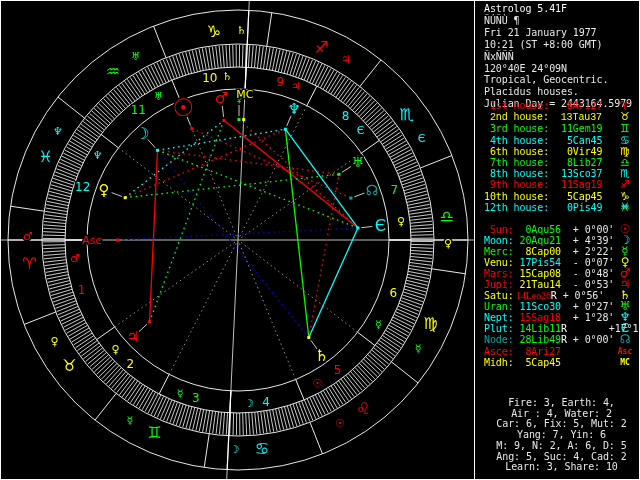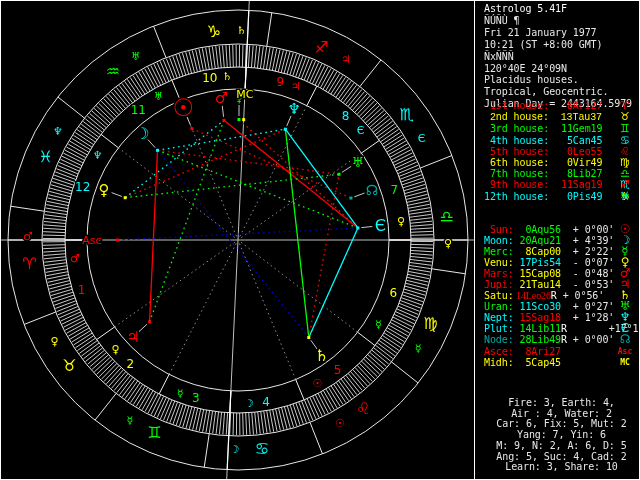--- a/index.html
+++ b/index.html
@@ -531,35 +531,35 @@
   </div>
   <div class="divider"></div>
   <div class="sb">
     <div class="blk hdr" id="hdr">
         <div class="line" style="color: rgb(255, 255, 255);">Astrolog 5.41F</div>
         <div class="line">ÑÚÑÙ ¶</div>
         <div class="line">Fri 21 January 1977</div>
         <div class="line">10:21 (ST +8:00 GMT)</div>
         <div class="line">ÑxÑÑÑ</div>
         <div class="line">120°40E 24°09N</div>
+        <div class="line">Tropical, Geocentric.</div>
         <div class="line">Placidus houses.</div>
-        <div class="line">Tropical, Geocentric.</div>
         <div class="line">Julian Day = 2443164.5979</div>
       </div>
     <div class="blk hou" id="hou">
         <div class="row"><span style="color: rgb(255, 0, 0);"> 1st house:   8Ari27</span><span class="g zs" style="color: rgb(255, 0, 0);">♈</span></div>
         <div class="row"><span style="color: rgb(255, 255, 0); font-family: Liberation Mono, monospace;"> 2nd house:  13Tau37</span><span class="g zs" style="color: rgb(255, 255, 0);">♉</span></div>
         <div class="row"><span style="color: rgb(0, 255, 0);"> 3rd house:  11Gem19</span><span class="g zs" style="color: rgb(0, 255, 0);">♊</span></div>
         <div class="row"><span style="color: rgb(0, 255, 255);"> 4th house:   5Can45</span><span class="g zs" style="color: rgb(0, 255, 255);">♋</span></div>
-        <div class="row"><span style="color: rgb(255, 0, 0);"> 5th house:   0Leo55</span><span class="g zs" style="color: rgb(255, 0, 0);">♌</span></div>
+        <div class="row"><span class="g zs" style="color: rgb(255, 0, 0);">♌</span></div>
         <div class="row"><span style="color: rgb(255, 255, 0);"> 6th house:   0Vir49</span><span class="g zs" style="color: rgb(255, 255, 0);">♍</span></div>
         <div class="row"><span style="color: rgb(0, 255, 0);"> 7th house:   8Lib27</span><span class="g zs" style="color: rgb(0, 255, 0);">♎</span></div>
-        <div class="row"><span class="g zs" style="color: rgb(0, 255, 255);">♏</span></div>
+        <div class="row"><span style="color: rgb(0, 255, 255);"> 8th house:  13Sco37</span><span class="g zs" style="color: rgb(0, 255, 255);">♏</span></div>
         <div class="row"><span style="color: rgb(255, 0, 0);"> 9th house:  11Sag19</span><span class="g zs" style="color: rgb(255, 0, 0);">♐</span></div>
-        <div class="row"><span class="g zs" style="color: rgb(255, 255, 0);">♑</span></div>
+        <div class="row"><span style="color: rgb(255, 255, 0);">10th house:   5Cap45</span><span class="g zs" style="color: rgb(255, 255, 0);">♑</span></div>
         <div class="row"><span class="g zs" style="color: rgb(0, 255, 0);">♒</span></div>
         <div class="row"><span style="color: rgb(0, 255, 255);">12th house:   0Pis49</span><span class="g zs" style="color: rgb(0, 255, 255);">♓</span></div>
       </div>
     <div class="blk bod" id="bod">
         <div class="row"><span style="color: rgb(255, 0, 0);"> Sun:</span><span style="color: rgb(0, 255, 0);">  0Aqu56</span><span style="color: rgb(255, 255, 255);"> </span><span style="color: rgb(232, 232, 232);"> + 0°00'</span><span class="g" style="color: rgb(255, 0, 0);">☉</span></div>
         <div class="row"><span style="color: rgb(0, 255, 255);">Moon:</span><span style="color: rgb(0, 255, 0);"> 20Aqu21</span><span style="color: rgb(255, 255, 255);"> </span><span style="color: rgb(232, 232, 232);"> + 4°39'</span><span class="g" style="color: rgb(0, 255, 255);">☽</span></div>
         <div class="row"><span style="color: rgb(0, 255, 0);">Merc:</span><span style="color: rgb(255, 255, 0);">  8Cap00</span><span style="color: rgb(255, 255, 255);"> </span><span style="color: rgb(232, 232, 232);"> + 2°22'</span><span class="g" style="color: rgb(0, 255, 0);">☿</span></div>
         <div class="row"><span style="color: rgb(255, 255, 0);">Venu:</span><span style="color: rgb(0, 255, 255);"> 17Pis54</span><span style="color: rgb(255, 255, 255);"> </span><span style="color: rgb(232, 232, 232);"> - 0°07'</span><span class="g" style="color: rgb(255, 255, 0);">♀</span></div>
         <div class="row"><span style="color: rgb(255, 0, 0);">Mars:</span><span style="color: rgb(255, 255, 0);"> 15Cap08</span><span style="color: rgb(255, 255, 255);"> </span><span style="color: rgb(232, 232, 232);"> - 0°48'</span><span class="g" style="color: rgb(255, 0, 0);">♂</span></div>
         <div class="row"><span style="color: rgb(255, 0, 0);">Jupi:</span><span style="color: rgb(255, 255, 0);"> 21Tau14</span><span style="color: rgb(255, 255, 255);"> </span><span style="color: rgb(232, 232, 232);"> - 0°53'</span><span class="g" style="color: rgb(255, 0, 0);">♃</span></div>

